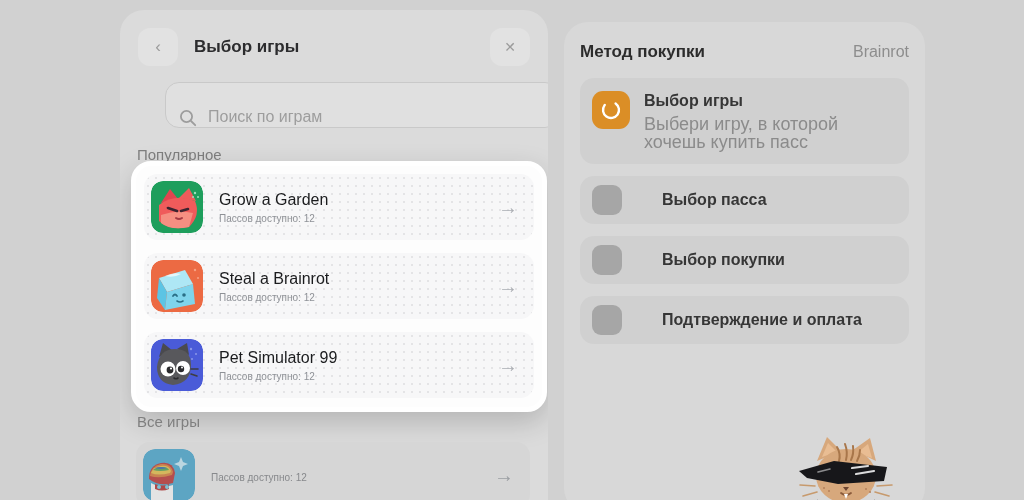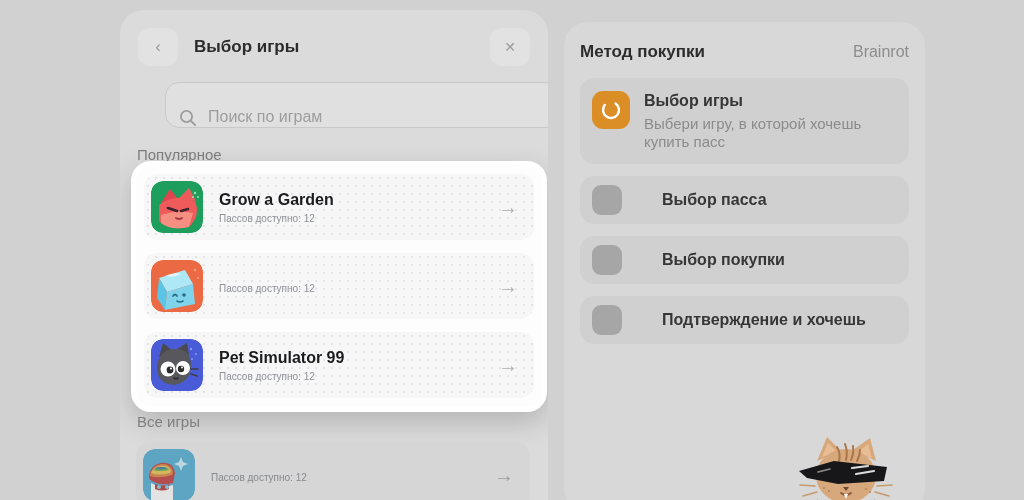--- a/index.html
+++ b/index.html
@@ -44,21 +44,21 @@
   }
   .game-card{
     height:66px;border-radius:14px;background:#f7f7f8;
     background-image:radial-gradient(circle,#e4e4e6 1px,transparent 1.2px);
     background-size:8px 8px;
     display:flex;align-items:center;padding:0 16px 0 7px;box-sizing:border-box;
     margin-bottom:13px;cursor:pointer;
   }
   .game-card:last-child{margin-bottom:0;}
   .game-icon{width:52px;height:52px;border-radius:12px;margin-right:16px;flex:none;overflow:hidden;}
-  .game-name{font-size:16px;font-weight:700;color:#1b1c1e;line-height:1.2;}
+  .game-name{font-size:16px;font-weight:400;color:#1b1c1e;line-height:1.2;}
   .game-passes{font-size:10px;color:#8e9196;margin-top:4px;}
   .game-arrow{margin-left:auto;color:#abaeb3;font-size:20px;line-height:1;}
   
   .all-games-card{
     position:absolute;left:16px;top:432px;width:394px;height:66px;box-sizing:border-box;
     border-radius:14px;background:#d6d6d6;
     display:flex;align-items:center;padding:0 16px 0 7px;cursor:pointer;
   }
   .all-games-card .game-name{color:#3c3d3f;}
   .all-games-card .game-passes{color:#87898c;}
@@ -77,21 +77,21 @@
     padding:13px 12px;margin-bottom:12px;box-sizing:border-box;
   }
   .step-card.active{align-items:flex-start;}
   .step-card.pending{align-items:center;height:48px;padding:9px 12px;gap:40px;}
   .step-icon-active{
     width:38px;height:38px;border-radius:11px;background:#db8e26;flex:none;
     display:flex;align-items:center;justify-content:center;
   }
   .step-icon-pending{width:30px;height:30px;border-radius:9px;background:#a6a6a6;flex:none;}
   .step-title{font-size:16px;font-weight:700;color:#363636;line-height:20px;}
-  .step-desc{font-size:15px;color:#8b8b8b;margin-top:4px;line-height:18px;max-width:258px;}
+  .step-desc{font-size:18px;color:#8b8b8b;margin-top:4px;line-height:18px;max-width:258px;}
   
   .cat-mascot{position:absolute;left:230px;top:412px;width:104px;height:92px;}
 </style>
 </head>
 <body>
 
 <div class="panel-left">
 
   <div class="lp-header">
     <div class="icon-btn">
@@ -144,20 +144,21 @@
           <circle cx="40" cy="24" r="1" fill="#f7a083"></circle>
         <polygon points="8,18 34,10 42,24 16,32" fill="#aee7f5"></polygon>
         <polygon points="8,18 16,32 14,50 6,38" fill="#5cc4e4"></polygon>
         <polygon points="16,32 42,24 44,44 14,50" fill="#7fd4ec"></polygon>
         <path d="M14 16 q8 -4 16 -2 q-7 4 -16 2" fill="#ffffff" opacity=".65"></path>
         <path d="M22 36 q2 -3 4 0" stroke="#2a6e86" stroke-width="1.8" fill="none" stroke-linecap="round"></path>
         <circle cx="33" cy="35" r="1.8" fill="#2a6e86"></circle>
         <path d="M26 41 q3 2 6 0" stroke="#2a6e86" stroke-width="1.6" fill="none" stroke-linecap="round"></path>
       </svg>
       <div>
+        <div class="game-name">Steal a Brainrot</div>
         <div class="game-passes">Пассов доступно: 12</div>
       </div>
       <span class="game-arrow">→</span>
     </div>
 
     <div class="game-card">
       <svg class="game-icon" viewBox="0 0 52 52">
         <rect width="52" height="52" rx="12" fill="#4a5bd8"></rect>
         <circle cx="40" cy="10" r="1.2" fill="#8b97e8"></circle>
           <circle cx="45" cy="15" r="1" fill="#8b97e8"></circle>
@@ -229,21 +230,21 @@
     <div class="step-title">Выбор пасса</div>
   </div>
 
   <div class="step-card pending">
     <div class="step-icon-pending"></div>
     <div class="step-title">Выбор покупки</div>
   </div>
 
   <div class="step-card pending">
     <div class="step-icon-pending"></div>
-    <div class="step-title">Подтверждение и хочешь</div>
+    <div class="step-title">Подтверждение и оплата</div>
   </div>
 
   <svg class="cat-mascot" viewBox="0 0 104 92">
 
     <polygon points="23,27 33,3 47,17" fill="#d7a87c"></polygon>
     <polygon points="28,23 34,9 43,18" fill="#e9bd93"></polygon>
     <polygon points="59,16 76,4 82,27" fill="#d7a87c"></polygon>
     <polygon points="63,19 74,10 78,24" fill="#e9bd93"></polygon>
 
     <ellipse cx="52" cy="42" rx="30" ry="27" fill="#d7a87c"></ellipse>

